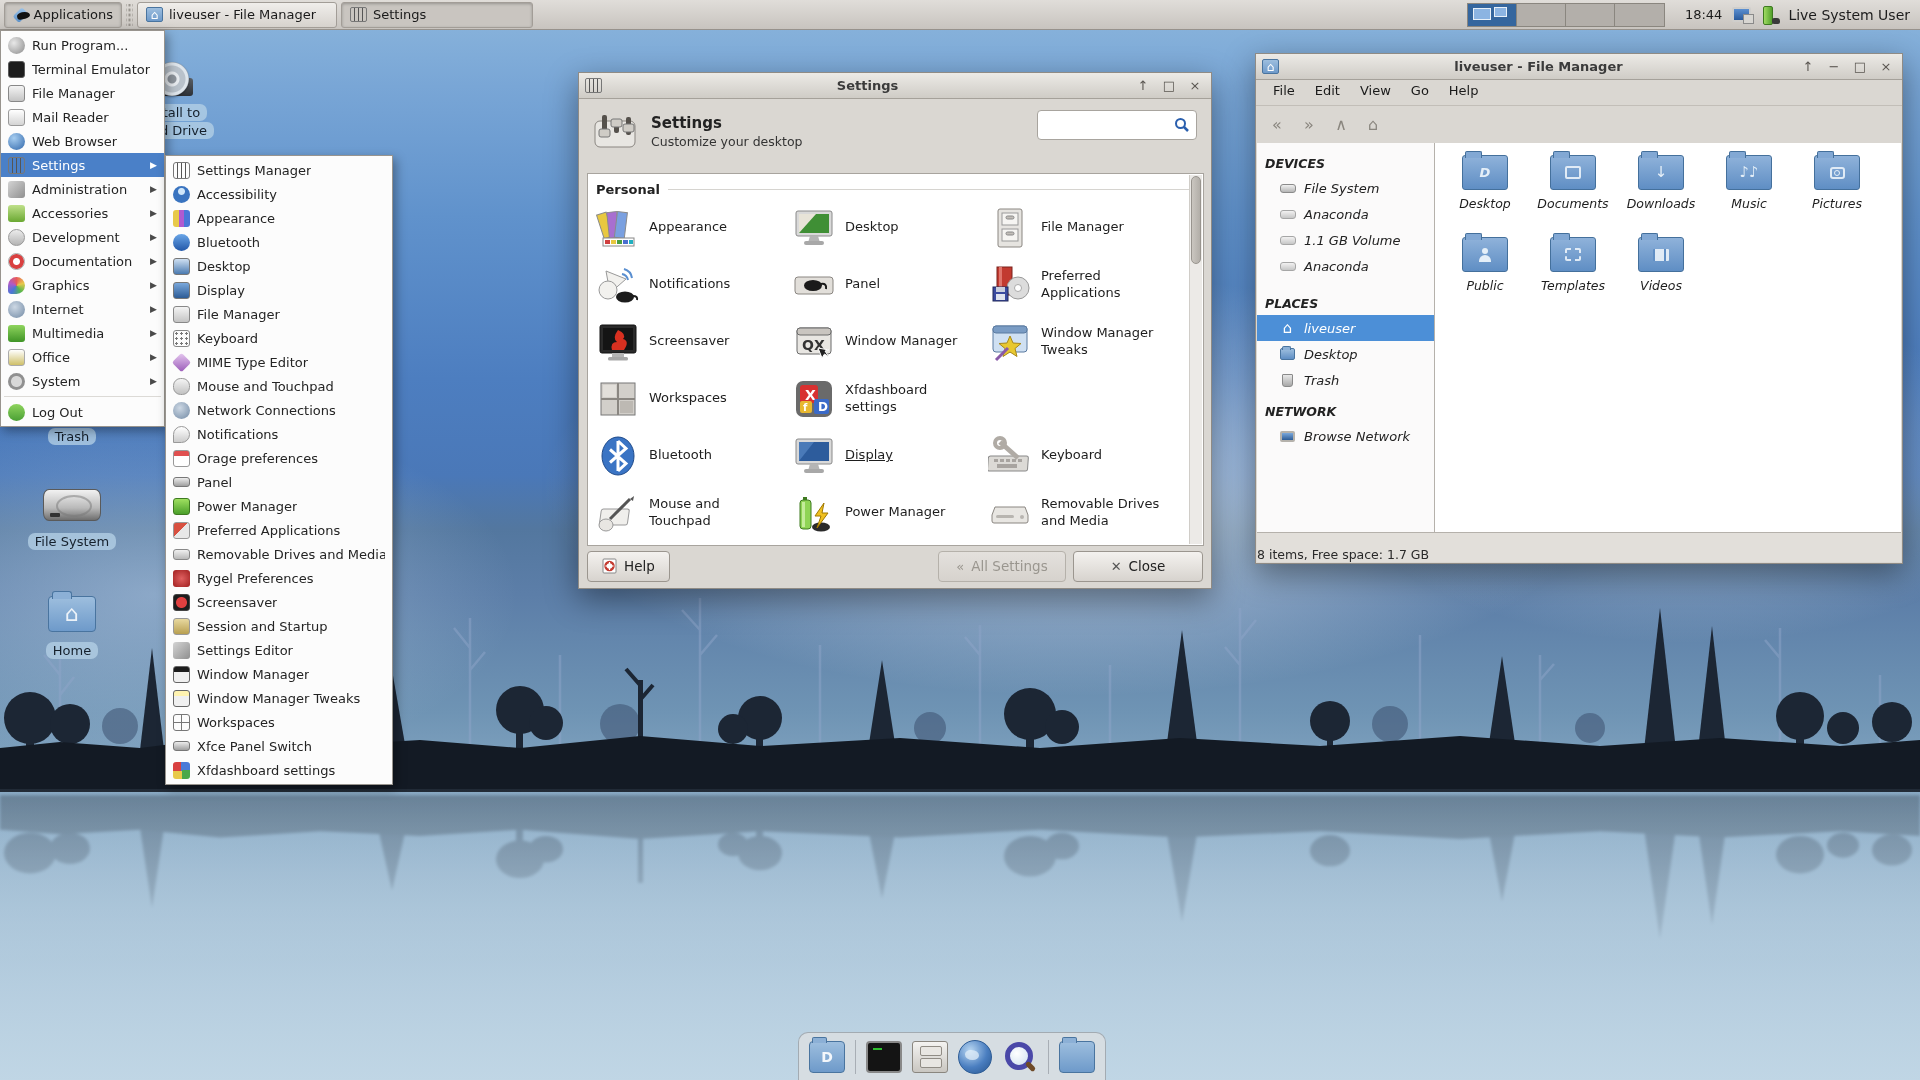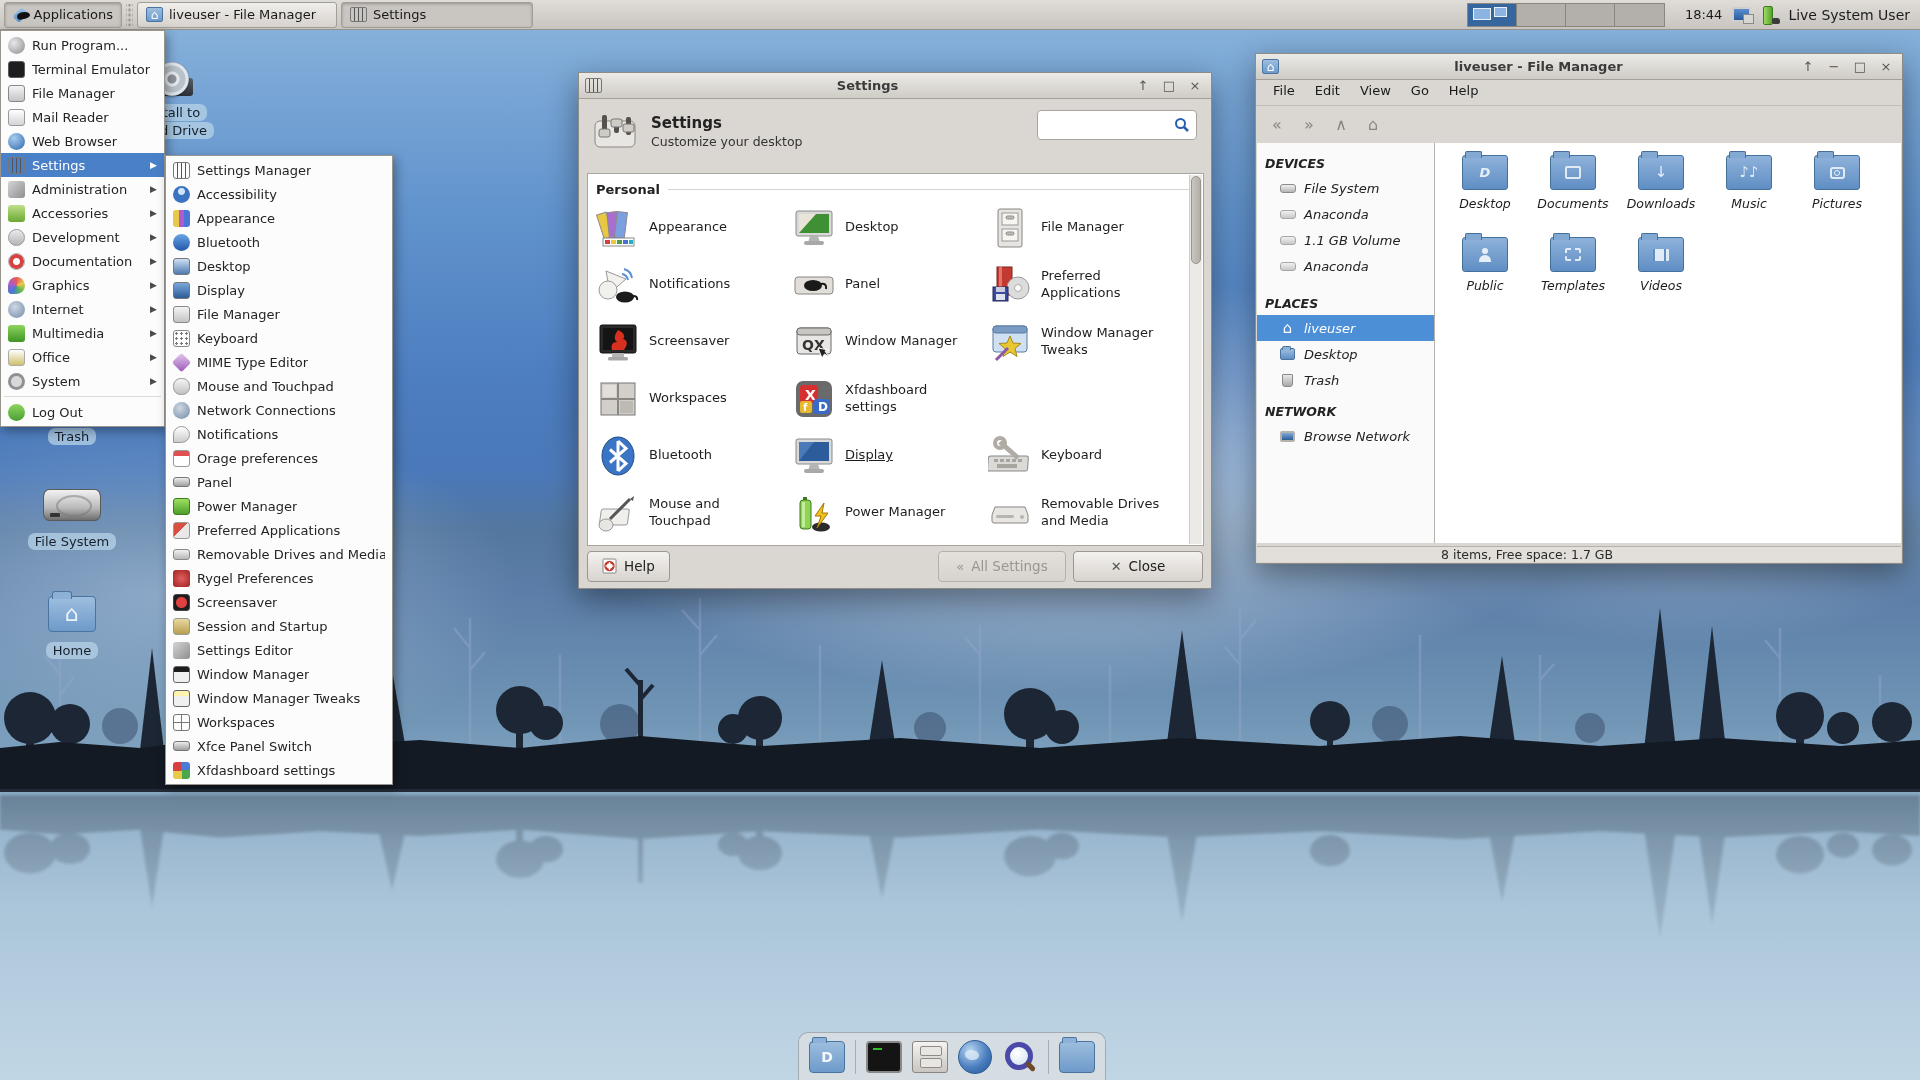--- a/index.html
+++ b/index.html
@@ -173,21 +173,21 @@
   .emb-box { width:16px; height:13px; border:2px solid rgba(235,243,250,.9); border-radius:2px; }
   .emb-box.dashed { border-style:dashed; }
   .emb-lens { width:15px; height:12px; border:2px solid rgba(235,243,250,.9); border-radius:3px; display:flex; align-items:center; justify-content:center; }
   .emb-lens i { width:6px; height:6px; border:1.5px solid rgba(235,243,250,.95); border-radius:50%; display:block; }
   .emb-person { position:relative; width:14px; height:14px; }
   .emb-person::before { content:''; position:absolute; left:4px; top:0; width:6px; height:6px; border-radius:50%; background:rgba(235,243,250,.95); }
   .emb-person::after { content:''; position:absolute; left:1px; top:7px; width:12px; height:7px; border-radius:6px 6px 0 0; background:rgba(235,243,250,.95); }
   .emb-film { width:16px; height:12px; background:rgba(235,243,250,.9); border-radius:1px;
     background-image:linear-gradient(90deg, rgba(95,142,196,1) 2px, transparent 2px), linear-gradient(90deg, transparent 11px, rgba(95,142,196,1) 11px 13px, transparent 13px);
     background-size:4px 3px, 100% 3px; background-repeat:repeat-y; }
-  .fm-status { position:absolute; left:1px; right:1px; bottom:1px; height:16px; background:#e2dfda; border-top:1px solid #b5b1ab; font-size:12.5px; color:#2a2a2a; display:flex; align-items:center; padding-left:184px; }
+  .fm-status { position:absolute; left:1px; right:1px; bottom:1px; height:30px; background:#e2dfda; border-top:1px solid #b5b1ab; font-size:12.5px; color:#2a2a2a; display:flex; align-items:flex-end; }
 
   
   .dock { position:absolute; left:798px; top:1032px; width:308px; height:48px; z-index:10; background:rgba(216,221,226,.92); border:1px solid rgba(150,158,166,.8); border-bottom:none; border-radius:10px 10px 0 0; display:flex; align-items:center; justify-content:center; gap:10px; padding:0 10px; }
   .dock .dsep { width:1px; height:34px; background:#a8aeb5; }
   .dkicon { width:36px; height:32px; position:relative; }
   .dk-folder { background:linear-gradient(#9dbede,#6e9aca); border:1px solid #49749f; border-radius:4px; display:flex; align-items:center; justify-content:center; color:rgba(255,255,255,.9); font-size:14px; font-weight:bold; }
   .dk-folder::before { content:''; position:absolute; top:-5px; left:2px; width:13px; height:5px; background:#8cb0d6; border:1px solid #49749f; border-bottom:none; border-radius:2px 2px 0 0; }
   .dk-term { background:#141414; border:2px solid #888; border-radius:4px; }
   .dk-term::after { content:''; position:absolute; left:5px; top:5px; width:9px; height:2px; background:#2fbf2f; }
   .dk-cab { background:linear-gradient(#f4f3f1,#c9c6c1); border:1px solid #8a867f; border-radius:3px;

